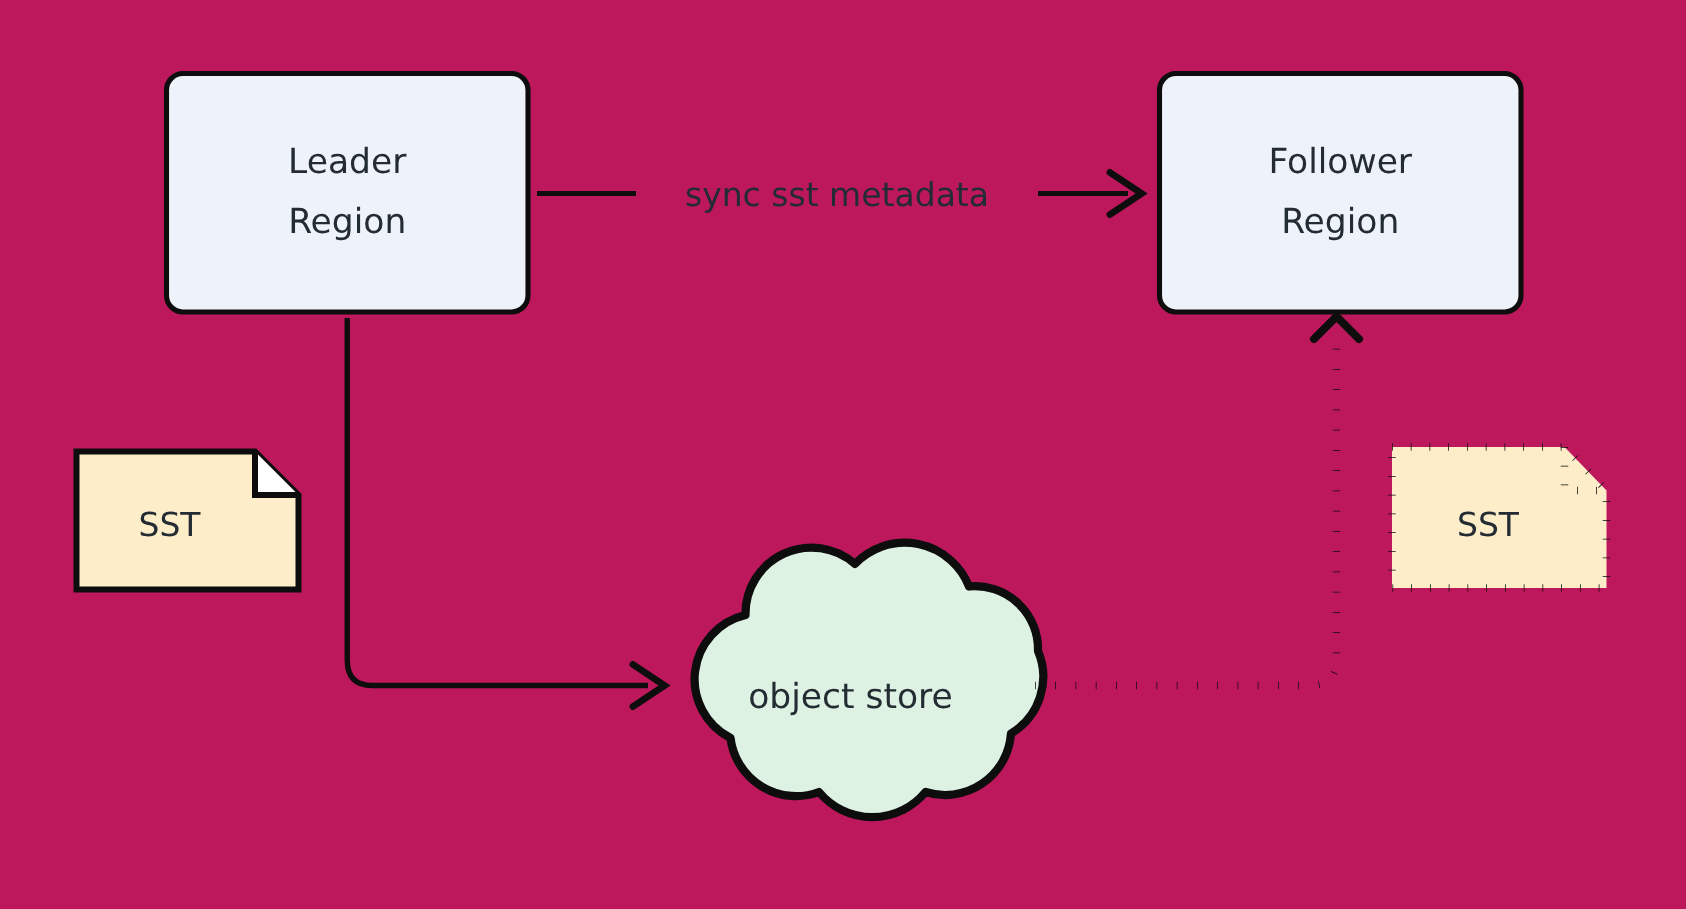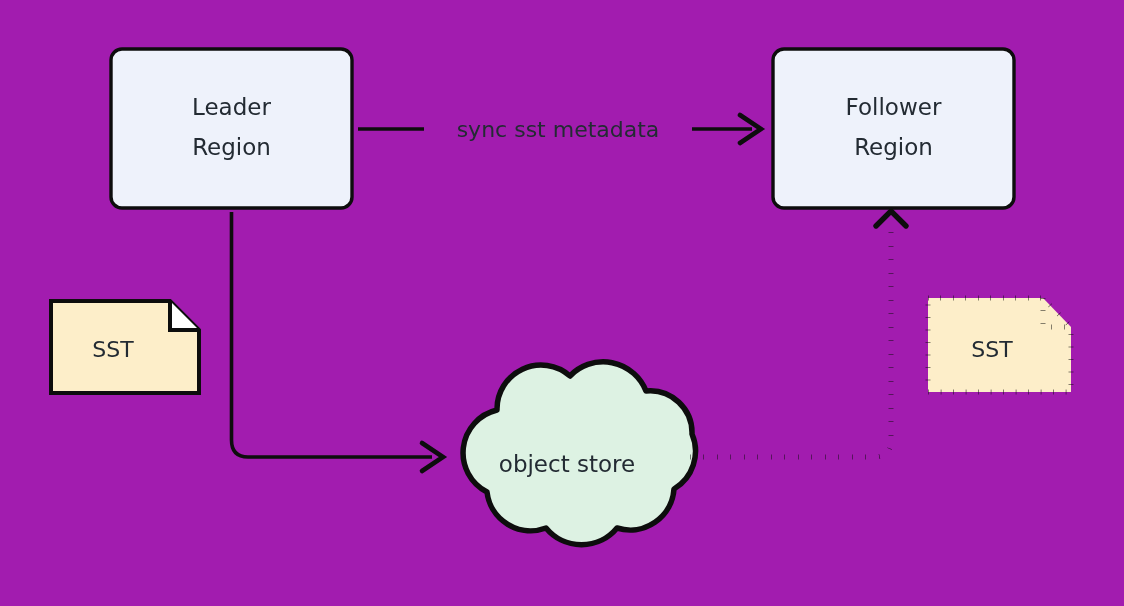--- a/index.html
+++ b/index.html
@@ -10,21 +10,21 @@
   body {
     width: 1124px;
     height: 606px;
     font-family: "DejaVu Sans", sans-serif;
     overflow: hidden;
   }
   #diagram-root {
     position: relative;
     width: 1124px;
     height: 606px;
-    background: #a21caf;
+    background: #be185d;
     text-align: right;
   }
   svg.diagram {
     display: block;
     width: 1124px;
     height: 606px;
   }
   text {
     font-family: "DejaVu Sans", sans-serif;
     fill: #232b33;

